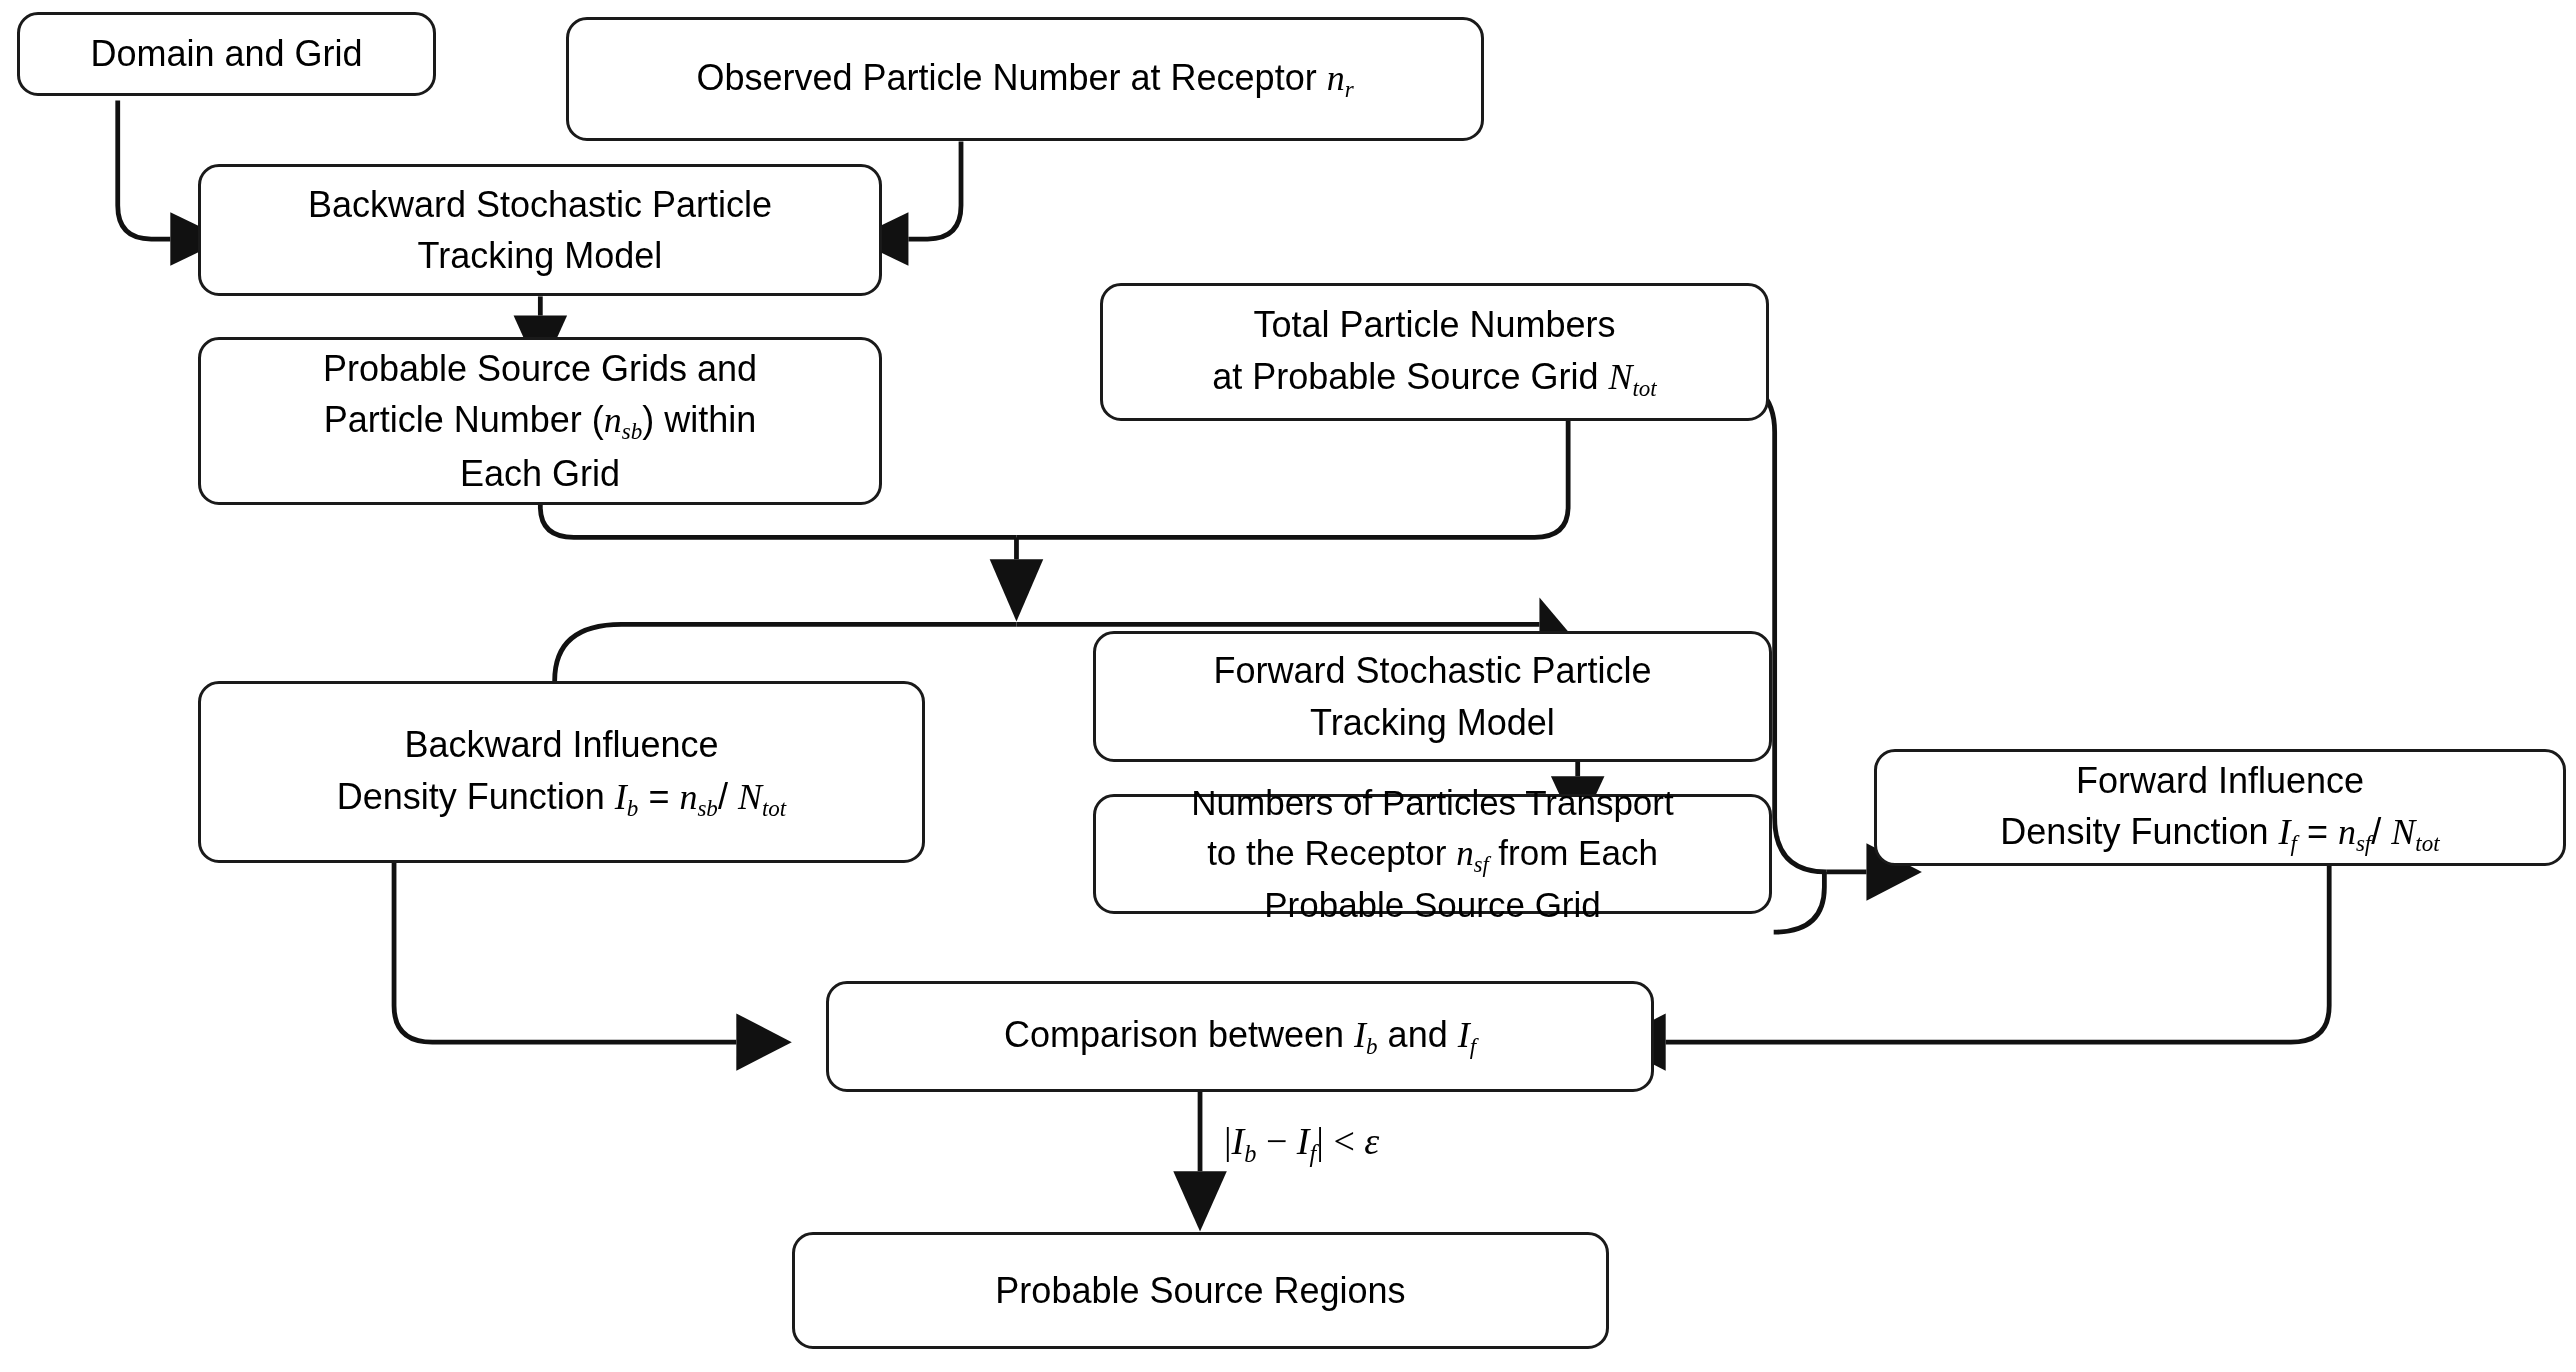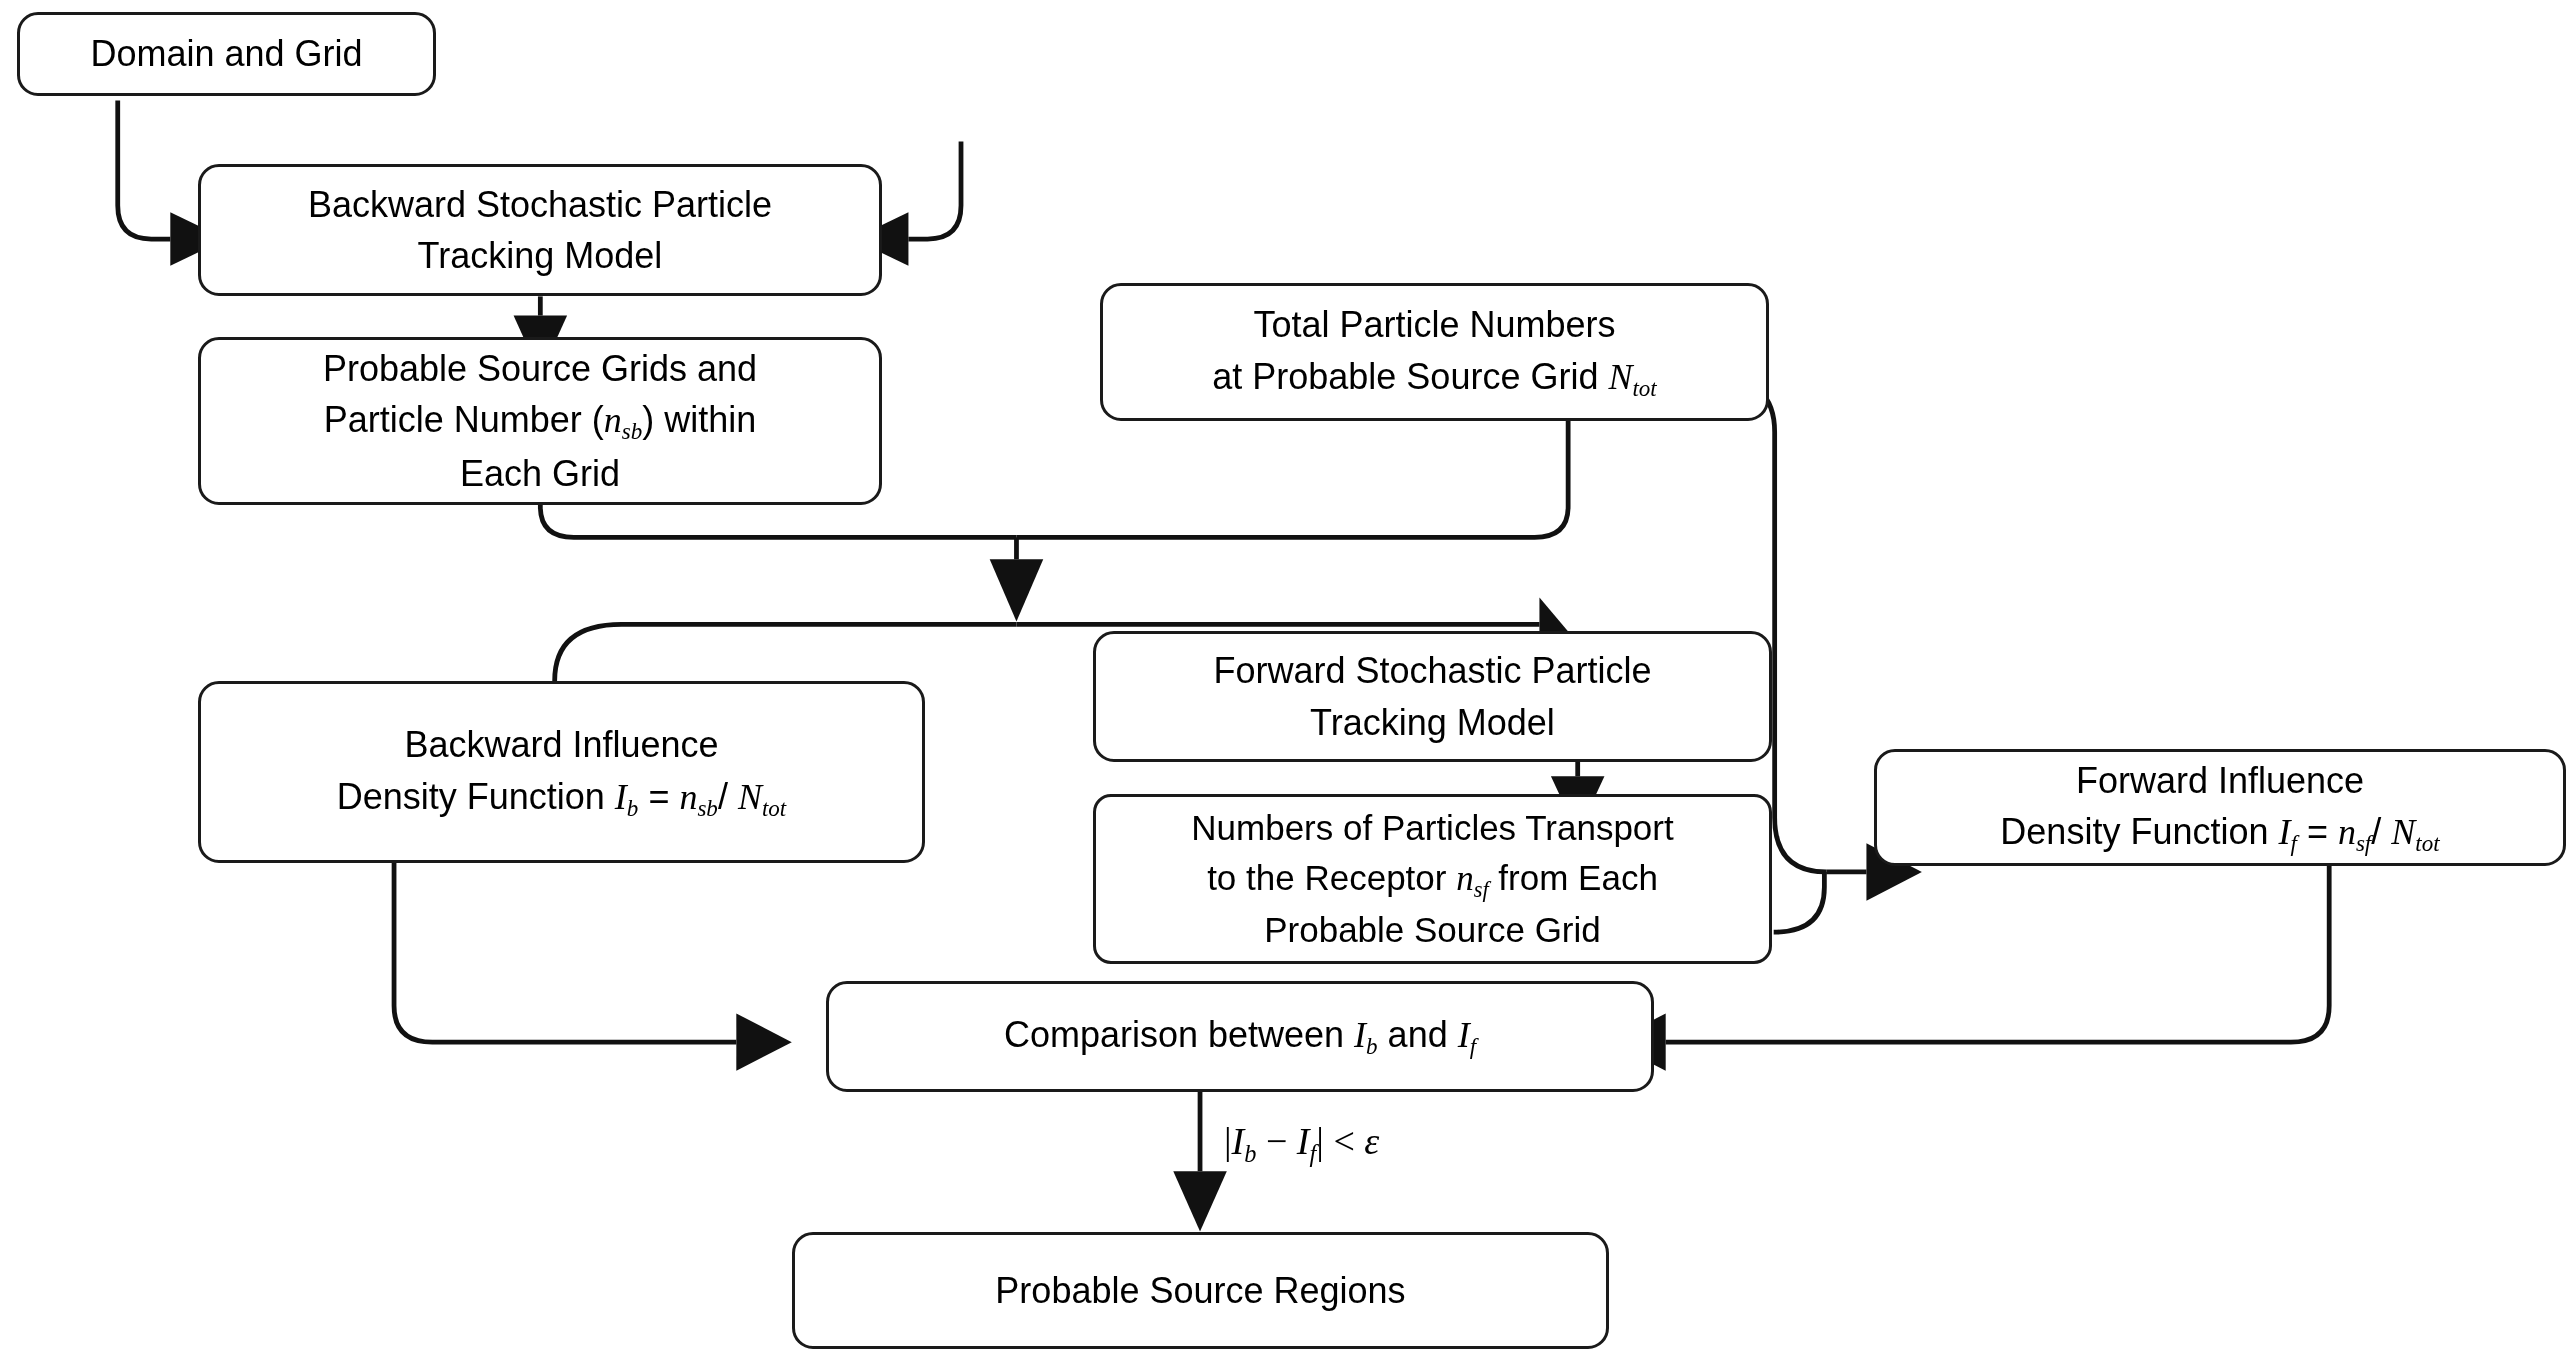--- a/index.html
+++ b/index.html
@@ -90,20 +90,23 @@
       <path class="wire" d="M 1255 1142 L 1255 1225"></path>
       <polygon class="head" points="1227,1225 1283,1225 1255,1288"></polygon>
     </g>
 
   </svg>
 
   <div class="node" style="left:17px;top:12px;width:419px;height:84px;">
     <span class="txt">Domain and Grid</span>
   </div>
 
+  <div class="node" style="left:566px;top:17px;width:918px;height:124px;">
+    <span class="txt"><span>Observed Particle Number at Receptor </span><var class="m">n</var><span class="sub">r</span></span>
+  </div>
 
   <div class="node" style="left:198px;top:164px;width:684px;height:132px;">
     <span class="txt"><span>Backward Stochastic Particle</span><br><span>Tracking Model</span></span>
   </div>
 
   <div class="node" style="left:198px;top:337px;width:684px;height:168px;">
     <span class="txt"><span>Probable Source Grids and</span><br><span>Particle Number (</span><var class="m">n</var><span class="sub">sb</span><span>) within</span><br><span>Each Grid</span></span>
   </div>
 
   <div class="node" style="left:1100px;top:283px;width:669px;height:138px;">
@@ -111,21 +114,21 @@
   </div>
 
   <div class="node" style="left:198px;top:681px;width:727px;height:182px;">
     <span class="txt"><span>Backward Influence</span><br><span>Density Function </span><var class="m">I</var><span class="sub">b</span><span> = </span><var class="m">n</var><span class="sub">sb</span><span>/ </span><var class="m">N</var><span class="sub">tot</span></span>
   </div>
 
   <div class="node" style="left:1093px;top:631px;width:679px;height:131px;">
     <span class="txt"><span>Forward Stochastic Particle</span><br><span>Tracking Model</span></span>
   </div>
 
-  <div class="node small" style="left:1093px;top:794px;width:679px;height:170px;border-radius:18px;">
+  <div class="node small" style="left:1093px;top:794px;width:679px;height:120px;">
     <span class="txt"><span>Numbers of Particles Transport</span><br><span>to the Receptor </span><var class="m">n</var><span class="sub">sf</span><span> from Each</span><br><span>Probable Source Grid</span></span>
   </div>
 
   <div class="node" style="left:1874px;top:749px;width:692px;height:117px;">
     <span class="txt"><span>Forward Influence</span><br><span>Density Function </span><var class="m">I</var><span class="sub">f</span><span> = </span><var class="m">n</var><span class="sub">sf</span><span>/ </span><var class="m">N</var><span class="sub">tot</span></span>
   </div>
 
   <div class="node" style="left:786px;top:981px;width:828px;height:111px;margin-left:40px;">
     <span class="txt"><span>Comparison between </span><var class="m">I</var><span class="sub">b</span><span> and </span><var class="m">I</var><span class="sub">f</span></span>
   </div>

